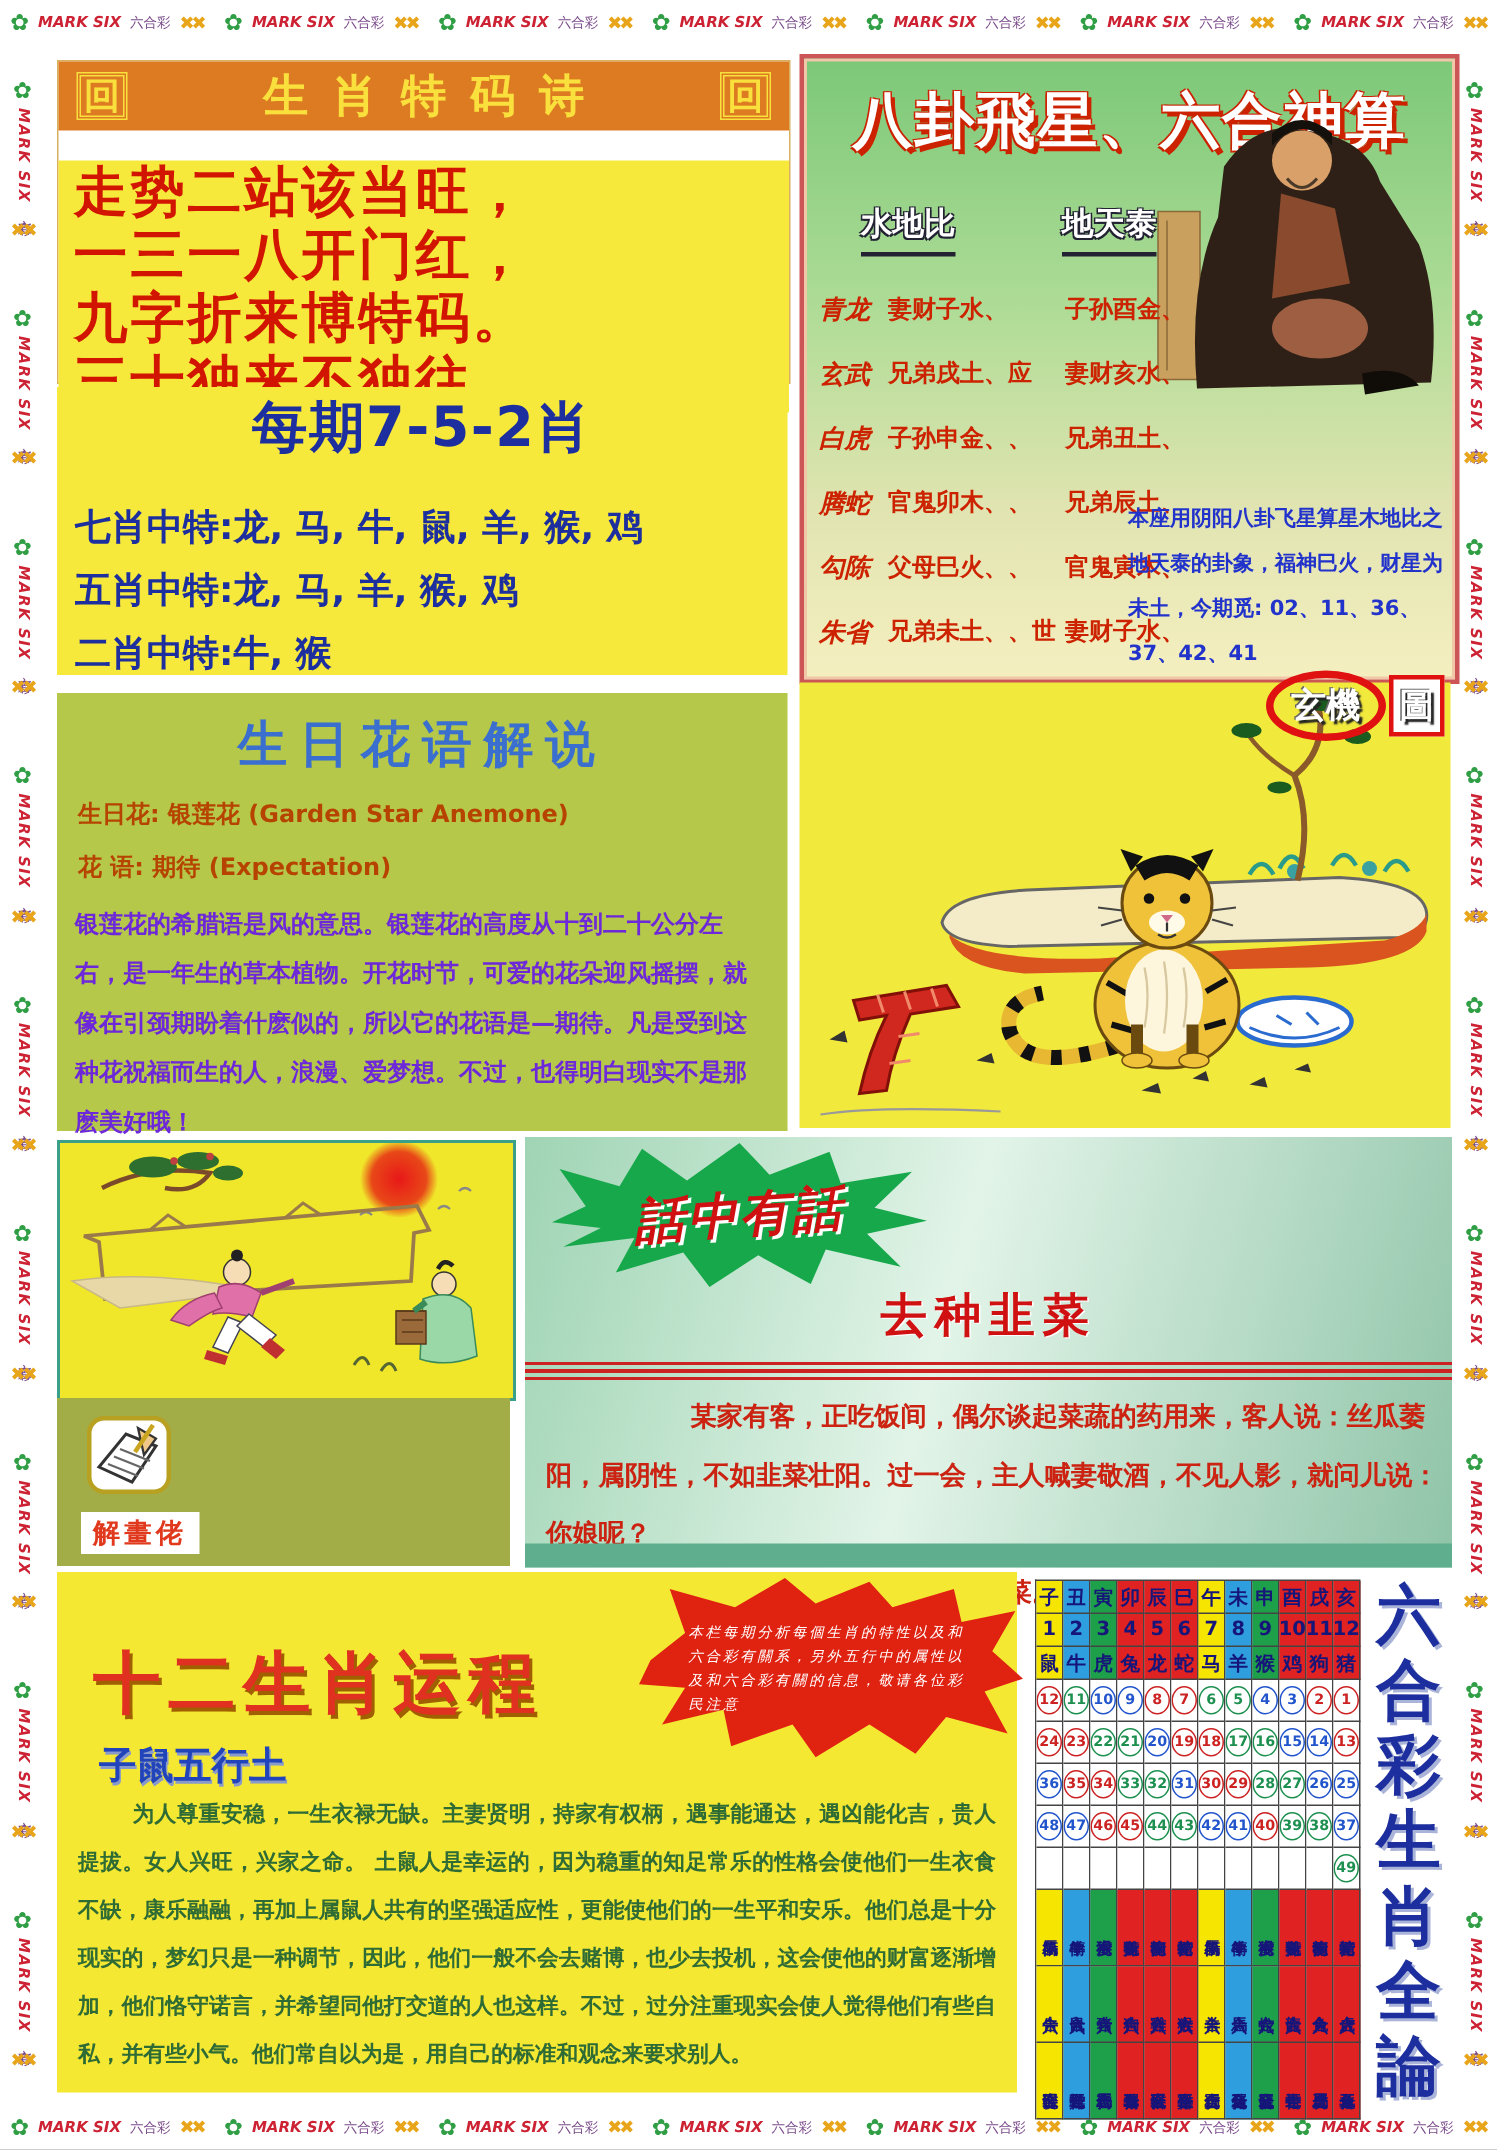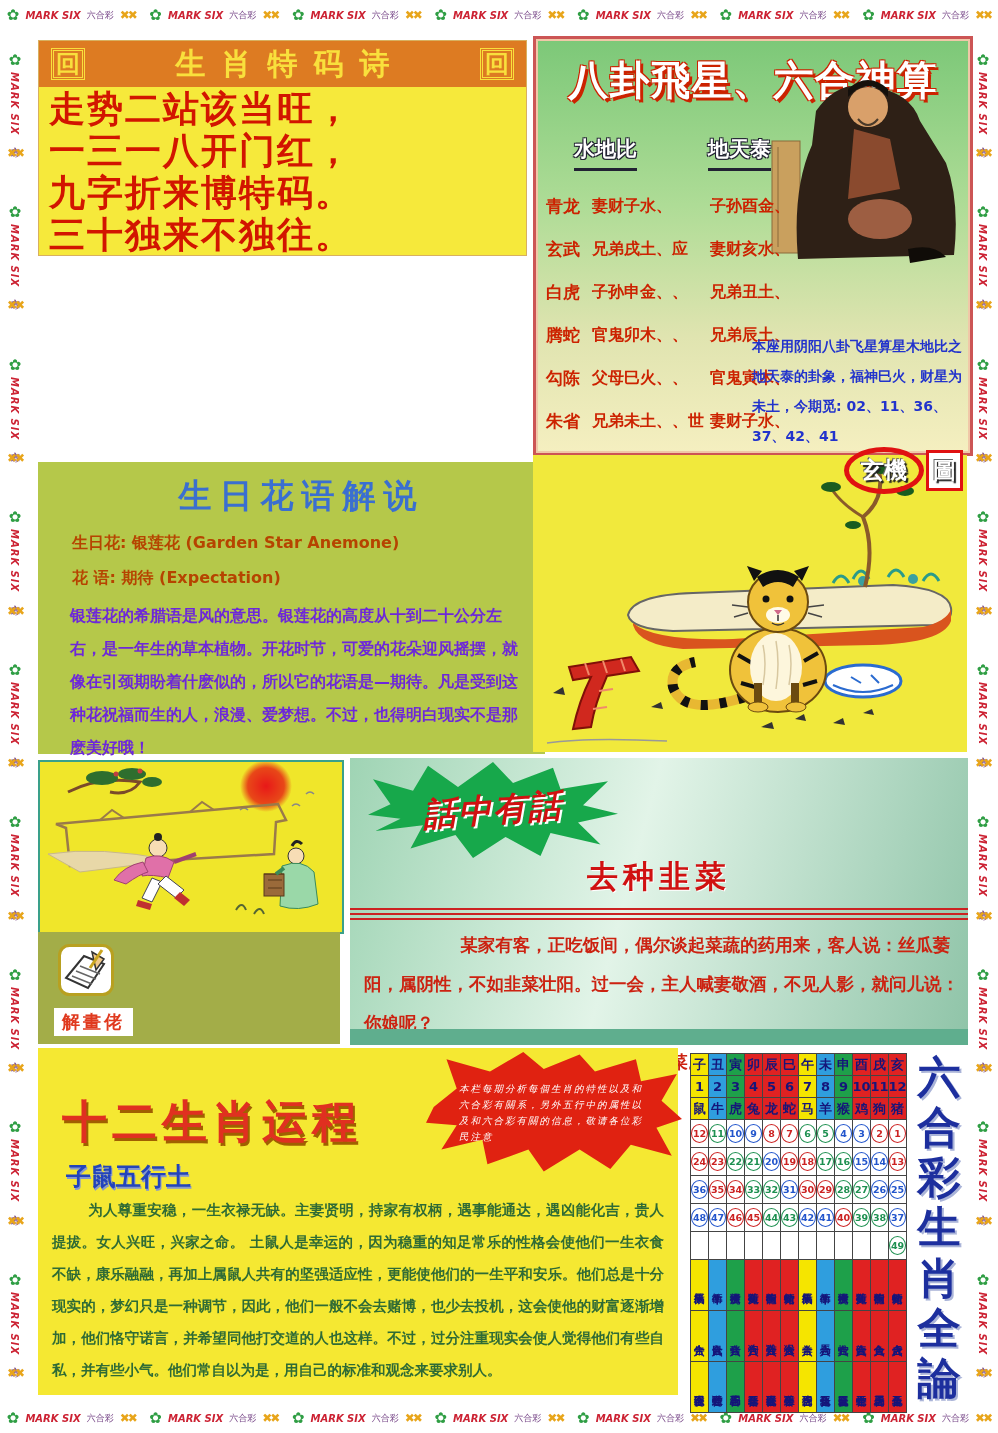--- a/index.html
+++ b/index.html
@@ -17,47 +17,47 @@
   .b-brand{color:#cc2233;font-weight:bold;font-style:italic;font-size:10px;white-space:nowrap;}
   .b-cn{color:#7a4a8a;font-size:9px;white-space:nowrap;}
   .b-xx{color:#e8a51a;font-weight:bold;font-size:12px;letter-spacing:-2px;}
   .bl .b-brand,.br .b-brand,.bl .b-cn,.br .b-cn{writing-mode:vertical-rl;letter-spacing:1px;}
   
   .poem-box{position:absolute;left:38px;top:40px;width:487px;height:214px;border:1px solid #d8b060;}
   .poem-header{height:46px;background:#dd7b22;display:flex;align-items:center;justify-content:space-between;padding:0 12px;}
   .hui{color:#f9e03c;font-size:24px;font-weight:bold;line-height:1;border:3px double #f9e03c;padding:1px 2px;}
   .poem-header-title{color:#f9e03c;font-size:30px;font-weight:bold;letter-spacing:16px;text-indent:16px;
         font-family:"DejaVu Serif","Liberation Serif",serif;}
-  .poem-body{background:#f6e93b;height:168px;display:flex;flex-direction:column;justify-content:center;padding-left:10px;}
+  .poem-body{background:#f6e93b;height:168px;display:flex;flex-direction:column;justify-content:center;padding-left:10px;margin-top:20px;}
   .poem-line{color:#d21500;font-size:36px;font-weight:bold;line-height:42px;letter-spacing:2px;
         font-family:"DejaVu Serif","Liberation Serif",serif;}
   
   .xiao-box{position:absolute;left:38px;top:258px;width:487px;height:192px;background:#f6e93b;}
   .xiao-title{color:#1d2f9e;font-size:37px;font-weight:bold;text-align:center;margin-top:2px;letter-spacing:1px;}
   .xiao-lines{margin-top:20px;}
   .xiao-line{color:#1d2f9e;font-size:24px;font-weight:bold;padding-left:12px;line-height:42px;}
   
   .bagua-box{position:absolute;left:533px;top:36px;width:434px;height:414px;
         background:linear-gradient(#7cc878,#aedc96 40%,#e0e4b0 72%,#f5efc0);
         border:3px solid #cc5555;box-shadow:inset 0 0 0 2px #f0c8a8;}
   .bagua-title{position:absolute;left:0;right:0;top:14px;text-align:center;color:#fff;font-size:40px;font-weight:bold;letter-spacing:1px;
         text-shadow:3px 3px 0 #cc2200,-1px -1px 0 #cc2200,1px -1px 0 #cc2200,-1px 1px 0 #cc2200;}
   .bagua-h{position:absolute;color:#fff;font-size:21px;font-weight:bold;border-bottom:3px solid #223;padding-bottom:5px;
         text-shadow:1px 1px 0 #223,-1px -1px 0 #223,1px -1px 0 #223,-1px 1px 0 #223;}
   .bagua-h1{left:38px;top:96px;}
   .bagua-h2{left:172px;top:96px;}
   .bagua-rows{position:absolute;left:10px;top:146px;width:300px;}
   .bagua-row{display:flex;height:43px;align-items:center;}
-  .bagua-label{color:#cc2200;font-weight:bold;font-size:17px;width:46px;flex:none;}
+  .bagua-label{color:#cc2200;font-weight:bold;font-size:17px;width:46px;flex:none;font-style:italic;}
   .bagua-c1{color:#cc2200;font-weight:bold;font-size:16px;width:118px;flex:none;}
   .bagua-c2{color:#cc2200;font-weight:bold;font-size:16px;}
   .bagua-note{position:absolute;left:216px;top:292px;width:210px;color:#2233cc;font-weight:bold;font-size:14px;line-height:30px;}
   .bagua-man{position:absolute;left:222px;top:28px;}
   
-  .flower-box{position:absolute;left:38px;top:462px;width:487px;height:292px;background:#b5c84a;padding-left:20px;}
+  .flower-box{position:absolute;left:38px;top:462px;width:487px;height:292px;background:#b5c84a;}
   .flower-title{color:#3a6fd0;font-size:33px;font-weight:bold;text-align:center;letter-spacing:8px;padding-top:12px;
         font-family:"DejaVu Serif","Liberation Serif",serif;}
   .flower-line{color:#b64400;font-weight:bold;font-size:16px;padding-left:14px;margin-top:14px;}
   .flower-para{color:#6d28d9;font-weight:bold;font-size:16px;line-height:33px;padding:10px 12px 0 12px;}
   
   .xuanji-box{position:absolute;left:533px;top:455px;width:434px;height:297px;background:#f1e93c;}
   .xj-badge{position:absolute;right:4px;top:-8px;display:flex;align-items:center;gap:2px;z-index:3;}
   .xj-oval{border:5px solid #e01111;border-radius:50%;padding:3px 12px;color:#fff;font-size:23px;font-weight:bold;
         text-shadow:2px 2px 1px #222,-1px -1px 0 #666;}
   .xj-tu{border:3px solid #e01111;background:#fff;color:#fff;font-size:23px;font-weight:bold;padding:2px 4px;
@@ -329,20 +329,28 @@
       <span class="hui">回</span>
     </div>
     <div class="poem-body" id="poem-lines">
         <div class="poem-line">走势二站该当旺，</div>
         <div class="poem-line">一三一八开门红，</div>
         <div class="poem-line">九字折来博特码。</div>
         <div class="poem-line">三十独来不独往。</div>
       </div>
   </div>
 
+  <div class="xiao-box">
+    <div class="xiao-title">每期7-5-2肖</div>
+    <div class="xiao-lines" id="xiao-lines">
+        <div class="xiao-line">七肖中特:龙, 马, 牛, 鼠, 羊, 猴, 鸡</div>
+        <div class="xiao-line">五肖中特:龙, 马, 羊, 猴, 鸡</div>
+        <div class="xiao-line">二肖中特:牛, 猴</div>
+      </div>
+  </div>
 
   <div class="bagua-box">
     <div class="bagua-title">八卦飛星、六合神算</div>
     <span class="bagua-h bagua-h1">水地比</span>
     <span class="bagua-h bagua-h2">地天泰</span>
     <div class="bagua-man">
       <svg width="208" height="230" viewBox="0 0 208 230">
         <rect x="14" y="74" width="28" height="112" fill="#c9a05e" stroke="#8a6a3a"></rect>
         <line x1="20" y1="80" x2="20" y2="180" stroke="#8a6a3a"></line>
         <path d="M58 44 Q80 12 112 20 Q152 24 162 54 L188 96 Q202 134 196 188 L40 192 Q34 122 54 78 Z" fill="#2e2016"></path>

